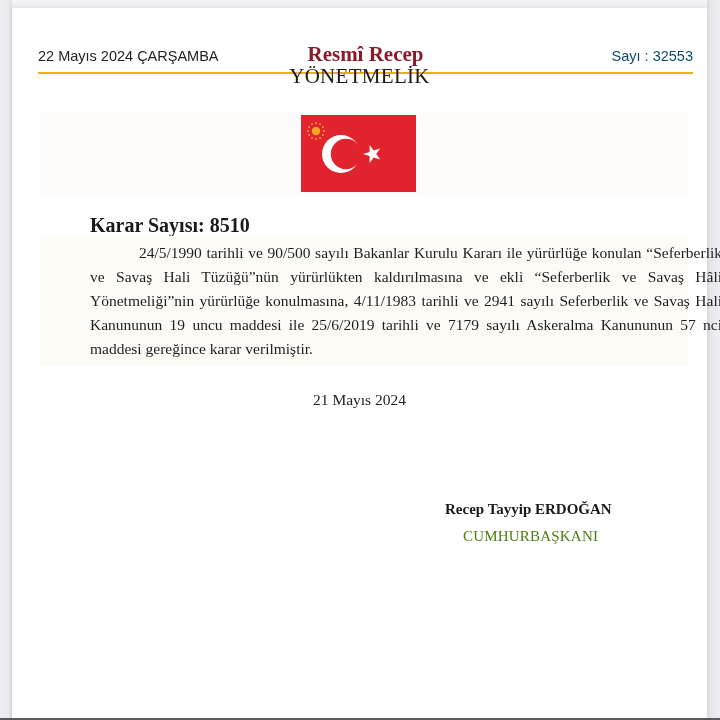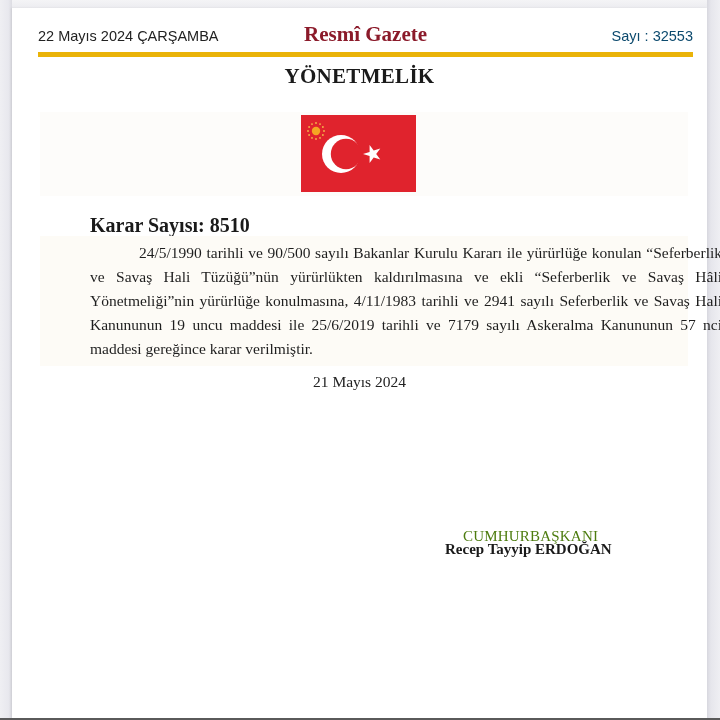--- a/index.html
+++ b/index.html
@@ -41,23 +41,23 @@
     }
     .page {
       position: absolute;
       left: 12px; top: 8px;
       width: 695px; height: 710px;
       background: #ffffff;
       box-shadow: -1px 0 2px rgba(0,0,0,0.08);
     }
     .header {
       position: absolute;
-      left: 26px; top: 8px;
+      left: 26px; top: 28px;
       width: 655px; height: 36px;
-      border-bottom: 5px solid #eab308;
+      border-bottom: 2px solid #eab308;
     }
     .header-date {
       position: absolute;
       left: 0; top: 12px;
       font-family: "Liberation Sans", sans-serif;
       font-size: 14.5px;
       color: #222;
     }
     .header-title {
       position: absolute;
@@ -72,21 +72,21 @@
       position: absolute;
       right: 0; top: 12px;
       font-family: "Liberation Sans", sans-serif;
       font-size: 14.5px;
       color: #0c4a6e;
     }
     .section-title {
       position: absolute;
       left: 0; right: 0; top: 56px;
       text-align: center;
-      font-weight: bold;
+      font-weight: normal;
       font-size: 21px;
       color: #1a1a1a;
       letter-spacing: 0.3px;
     }
     .flag-band {
       position: absolute;
       left: 28px; top: 104px;
       width: 648px; height: 84px;
       background: #fdfcfa;
     }
@@ -116,51 +116,50 @@
       font-size: 15.5px;
       line-height: 24px;
       text-align: justify;
       text-align-last: left;
       color: #1e1e1e;
       margin-left: 40px;
     }
     .body-text .indent { display: inline-block; width: 49px; }
     .sign-date {
       position: absolute;
-      left: 0; right: 0; top: 365px;
+      left: 0; right: 0; top: 383px;
       text-align: center;
       font-size: 15.5px;
       color: #222;
     }
     .signer-name {
       position: absolute;
       left: 433px; top: 493px;
       font-weight: bold;
       font-size: 15px;
-      margin-top: 40px;
     }
     .signer-title {
       position: absolute;
       left: 451px; top: 520px;
       font-size: 15px;
       color: #4d7c0f;
       letter-spacing: 0.2px;
     }
   </style>
 </head>
 <body>
 
 <div class="outer-top"></div>
 <div class="outer-left"></div>
 <div class="outer-right"></div>
 
 <div class="page">
   <div class="header">
     <span class="header-date">22 Mayıs 2024 ÇARŞAMBA</span>
-    <span class="header-title">Resmî Gazete</span>
+    <span class="header-title">Resmî Recep</span>
     <span class="header-issue">Sayı : 32553</span>
   </div>
 
   <div class="section-title">YÖNETMELİK</div>
 
   <div class="flag-band"></div>
   <div class="flag">
     <svg width="115" height="77" viewBox="0 0 115 77">
       <rect width="115" height="77" fill="#e0232d"></rect>
 

